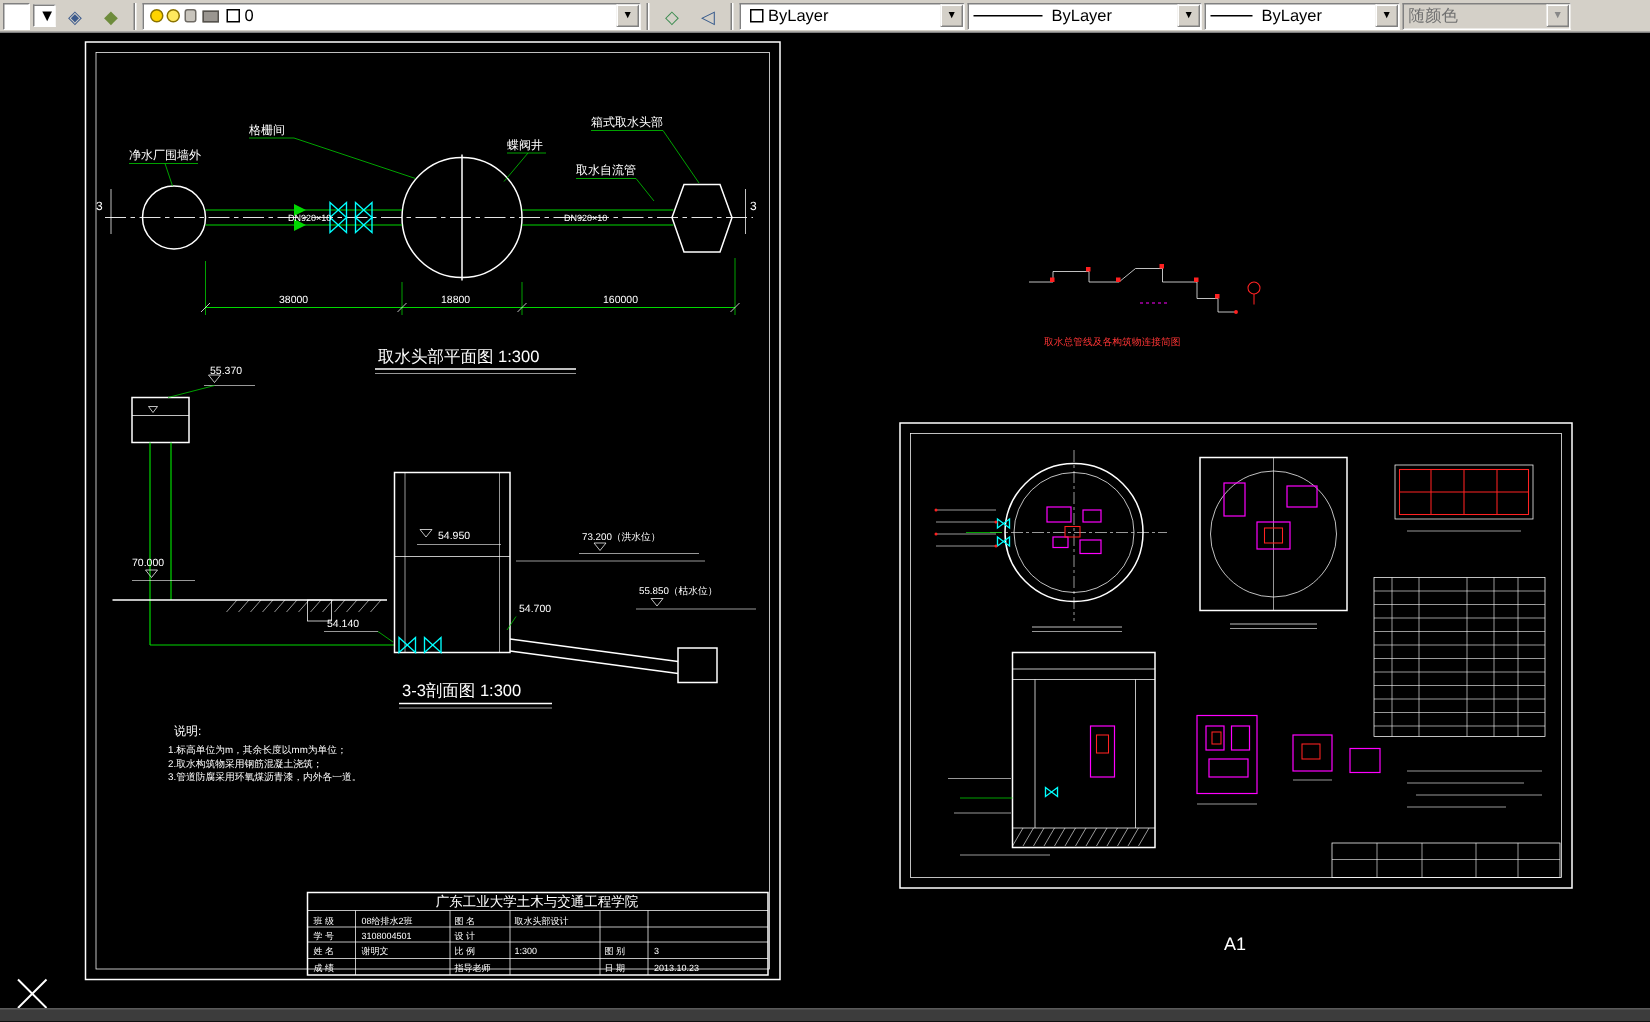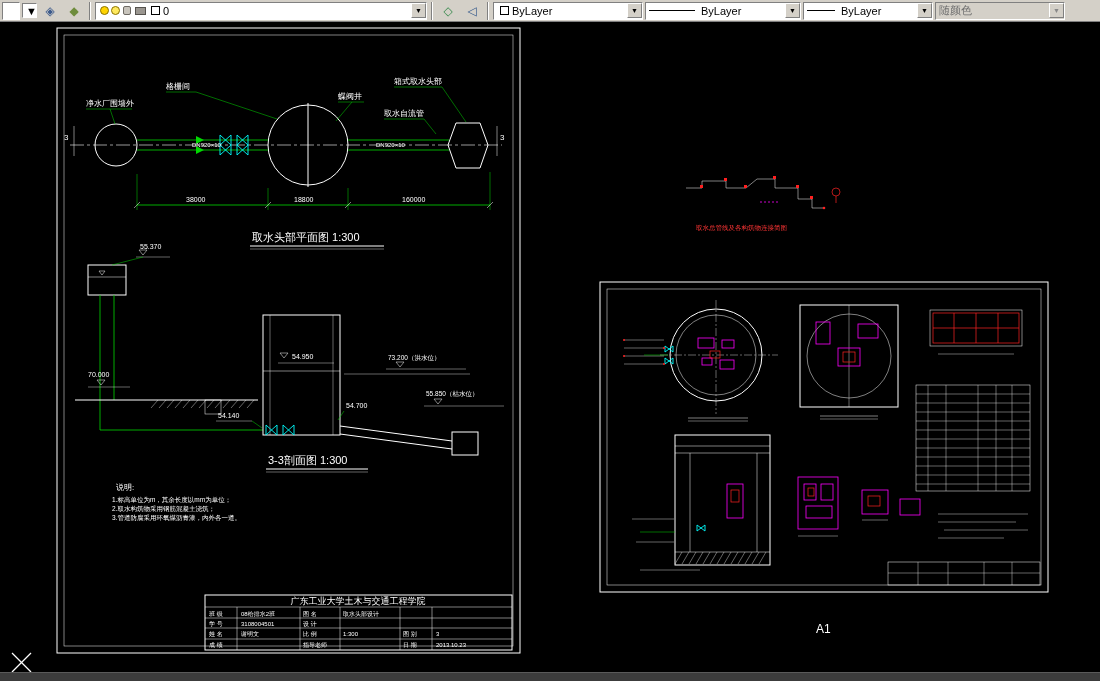--- a/index.html
+++ b/index.html
@@ -90,21 +90,21 @@
       <span>ByLayer</span>
       <span class="arrow">▼</span>
     </div>
 
     <div class="combo" style="width:130px">
       <span class="linesample" style="width:28px"></span>
       <span>ByLayer</span>
       <span class="arrow">▼</span>
     </div>
 
-    <div class="combo disabled" style="width:130px">
+    <div class="combo disabled" style="width:112px">
       <span>随颜色</span>
       <span class="arrow">▼</span>
     </div>
   </div>
 
   <div class="canvas">
   <svg width="1100" height="650" viewBox="0 0 1100 650">
 
     <g>
       <rect x="57" y="6" width="463" height="625" class="w"></rect>

